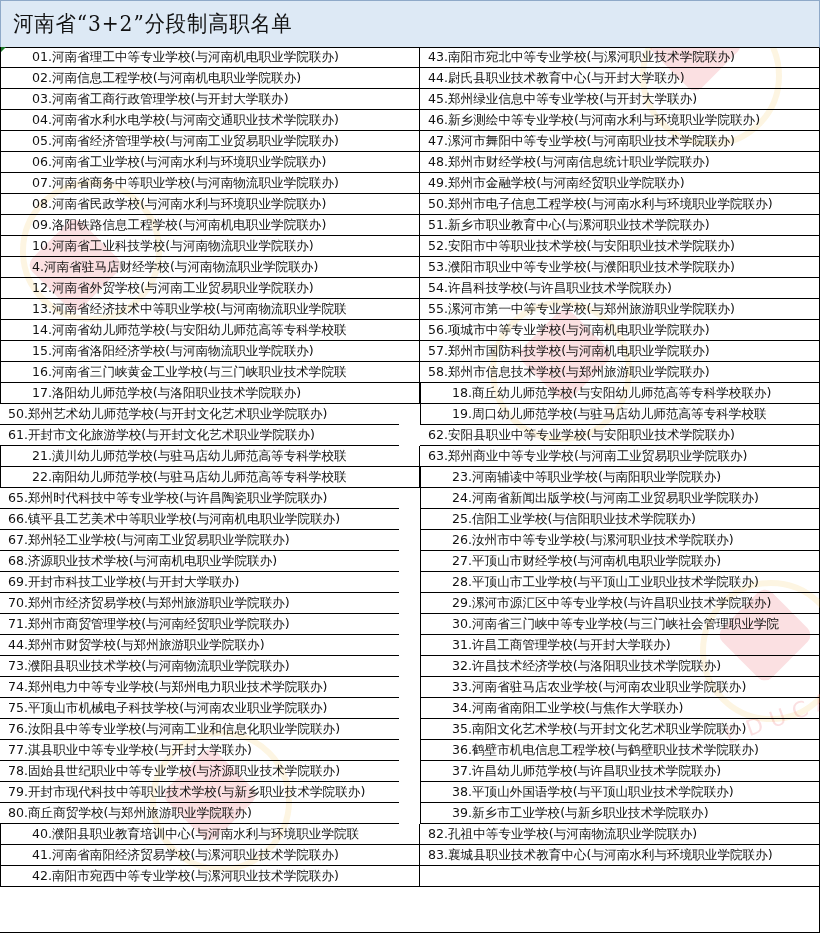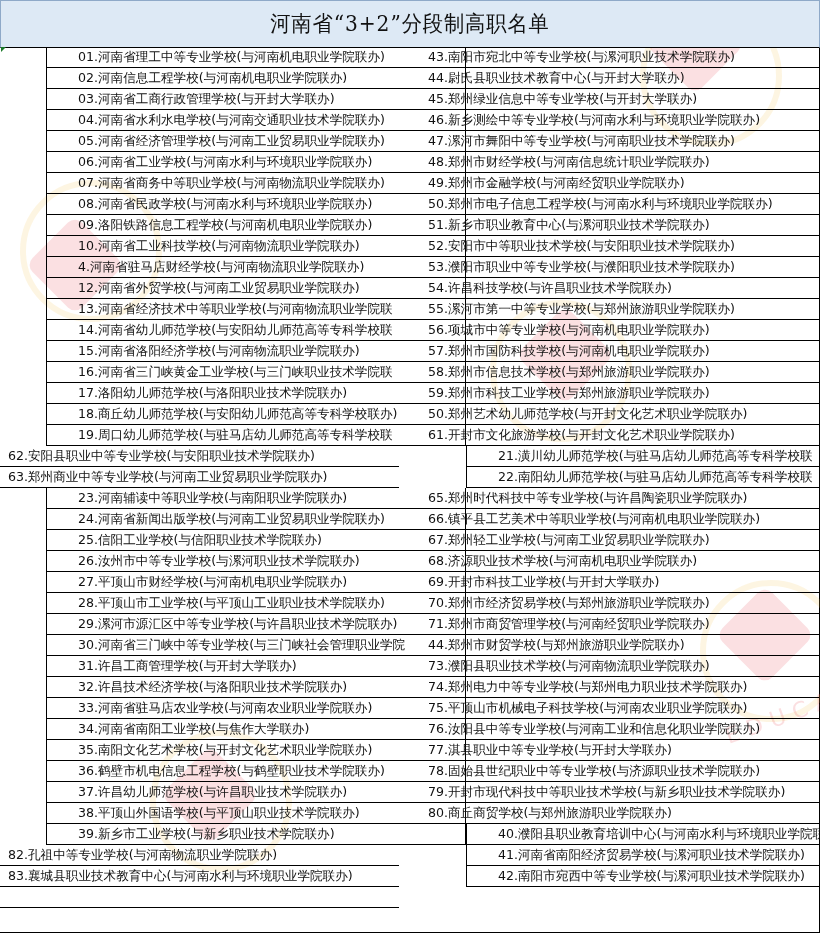--- a/index.html
+++ b/index.html
@@ -1,22 +1,22 @@
 <!DOCTYPE html>
 <html><head>
 <meta charset="utf-8">
 <style>
   html, body { margin: 0; padding: 0; background: #ffffff; }
   body { width: 820px; height: 933px; overflow: hidden; position: relative; font-family: "DejaVu Sans", "Liberation Sans", sans-serif; }
   .sheet { position: absolute; left: 0; top: 0; width: 819px; height: 932px; border-right: 1px solid #000; border-bottom: 1px solid #000; }
-  .title-bar { position: absolute; left: 0; top: 0; width: 818px; height: 46px; background: #dde9f5; border: 1px solid #8ea9c8; border-bottom: 1px solid #000; display: flex; align-items: center; justify-content: center; }
+  .title-bar { position: absolute; left: 0; top: 0; width: 818px; height: 46px; background: #dde9f5; border: 1px solid #8ea9c8; border-bottom: 1px solid #000; display: flex; align-items: center; }
   .title-text { font-family: "DejaVu Serif", "Liberation Serif", serif; font-size: 22px; color: #111; letter-spacing: 1px; transform: scaleX(0.92); }
   .grid { position: absolute; left: 0; top: 47px; width: 820px; display: grid; grid-template-columns: 420px 400px; }
   .cell { height: 20px; border-bottom: 1px solid #000; box-sizing: content-box; font-size: 12.6px; line-height: 20px; color: #111; white-space: nowrap; overflow: hidden; }
-  .cell.left { border-left: 1px solid #000; border-right: 1px solid #000; padding-left: 31px; width: 387px; margin-left: 46px; }
+  .cell.left { border-left: 1px solid #000; border-right: 1px solid #000; padding-left: 31px; width: 387px; }
   .cell.right { padding-left: 8px; width: 391px; }
   .corner-mark { position: absolute; left: 1px; top: 47px; width: 0; height: 0; border-top: 5px solid #1c7a2a; border-right: 5px solid transparent; }
   .watermark { position: absolute; pointer-events: none; opacity: 0.16; }
   .wm-circle { width: 130px; height: 130px; border-radius: 50%; border: 6px solid #f3c24a; }
   .wm-shape { width: 70px; height: 70px; background: #e8414a; transform: rotate(45deg); border-radius: 10px; }
   .wm-text { color: #e8414a; font-size: 22px; font-family: "DejaVu Sans", sans-serif; letter-spacing: 8px; }
 </style>
 </head>
 <body>
 
@@ -65,21 +65,20 @@
       <div class="cell right">54.许昌科技学校(与许昌职业技术学院联办)</div>
       <div class="cell left">13.河南省经济技术中等职业学校(与河南物流职业学院联</div>
       <div class="cell right">55.漯河市第一中等专业学校(与郑州旅游职业学院联办)</div>
       <div class="cell left">14.河南省幼儿师范学校(与安阳幼儿师范高等专科学校联</div>
       <div class="cell right">56.项城市中等专业学校(与河南机电职业学院联办)</div>
       <div class="cell left">15.河南省洛阳经济学校(与河南物流职业学院联办)</div>
       <div class="cell right">57.郑州市国防科技学校(与河南机电职业学院联办)</div>
       <div class="cell left">16.河南省三门峡黄金工业学校(与三门峡职业技术学院联</div>
       <div class="cell right">58.郑州市信息技术学校(与郑州旅游职业学院联办)</div>
       <div class="cell left">17.洛阳幼儿师范学校(与洛阳职业技术学院联办)</div>
-      <div class="cell right">59.郑州市科技工业学校(与郑州旅游职业学院联办)</div>
       <div class="cell left">18.商丘幼儿师范学校(与安阳幼儿师范高等专科学校联办)</div>
       <div class="cell right">50.郑州艺术幼儿师范学校(与开封文化艺术职业学院联办)</div>
       <div class="cell left">19.周口幼儿师范学校(与驻马店幼儿师范高等专科学校联</div>
       <div class="cell right">61.开封市文化旅游学校(与开封文化艺术职业学院联办)</div>
       <div class="cell right">62.安阳县职业中等专业学校(与安阳职业技术学院联办)</div>
       <div class="cell left">21.潢川幼儿师范学校(与驻马店幼儿师范高等专科学校联</div>
       <div class="cell right">63.郑州商业中等专业学校(与河南工业贸易职业学院联办)</div>
       <div class="cell left">22.南阳幼儿师范学校(与驻马店幼儿师范高等专科学校联</div>
       <div class="cell left">23.河南辅读中等职业学校(与南阳职业学院联办)</div>
       <div class="cell right">65.郑州时代科技中等专业学校(与许昌陶瓷职业学院联办)</div>

